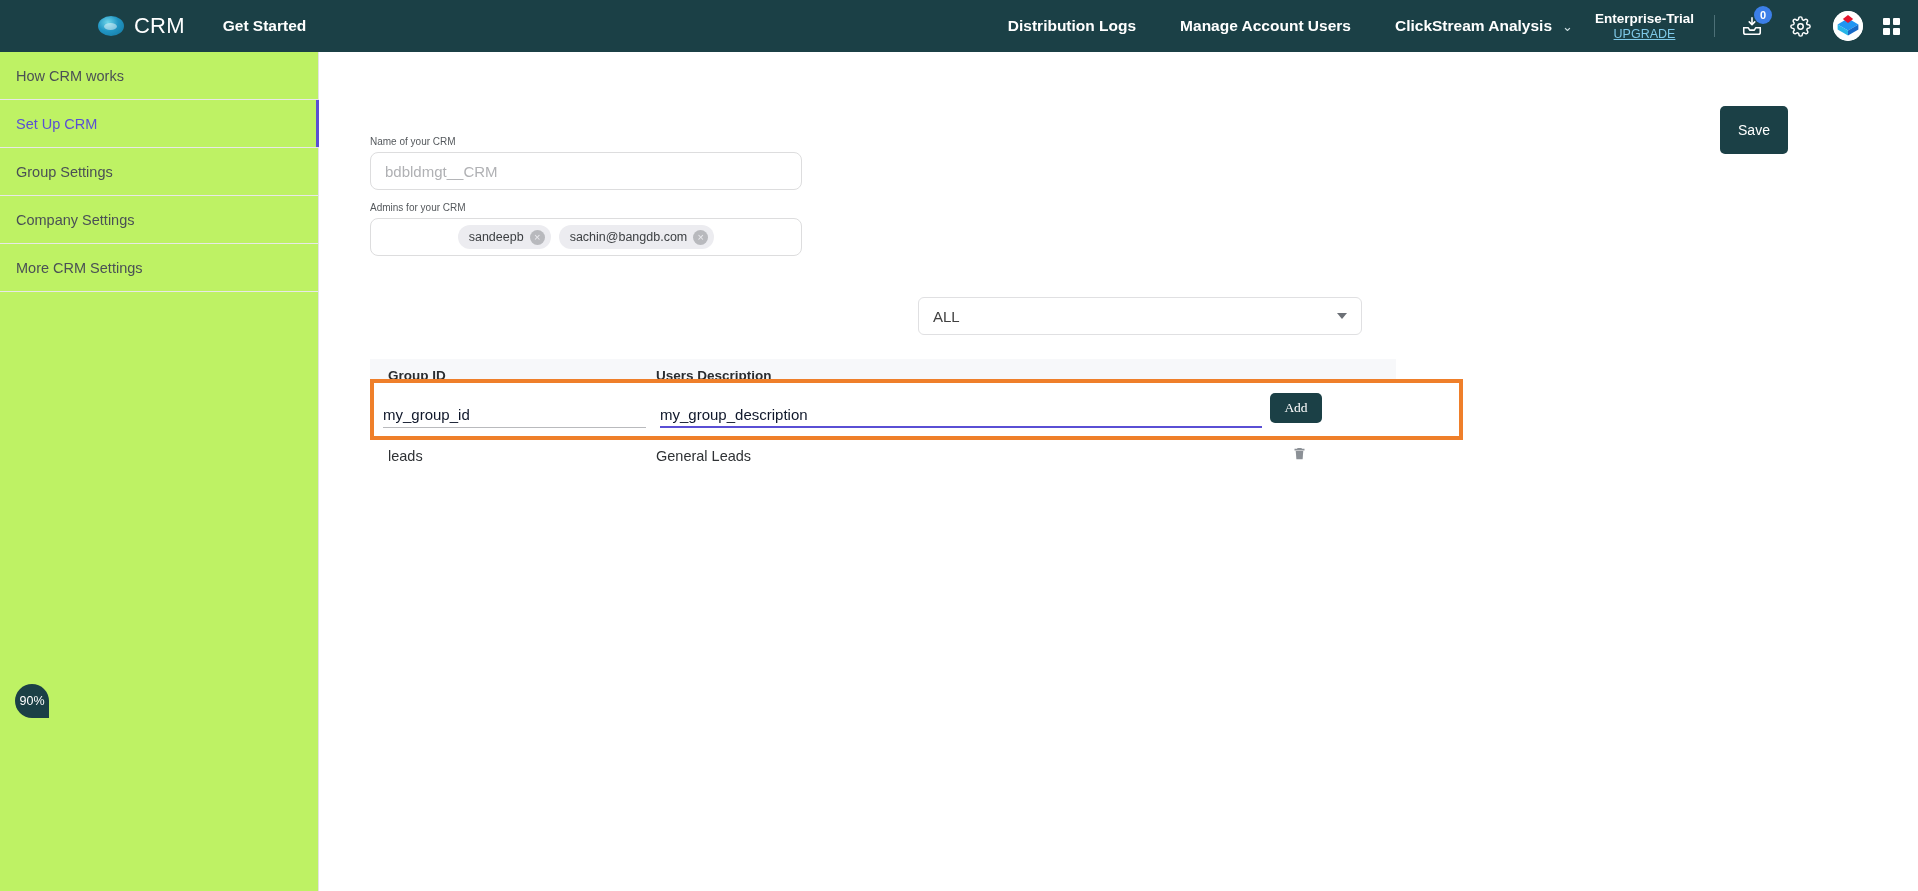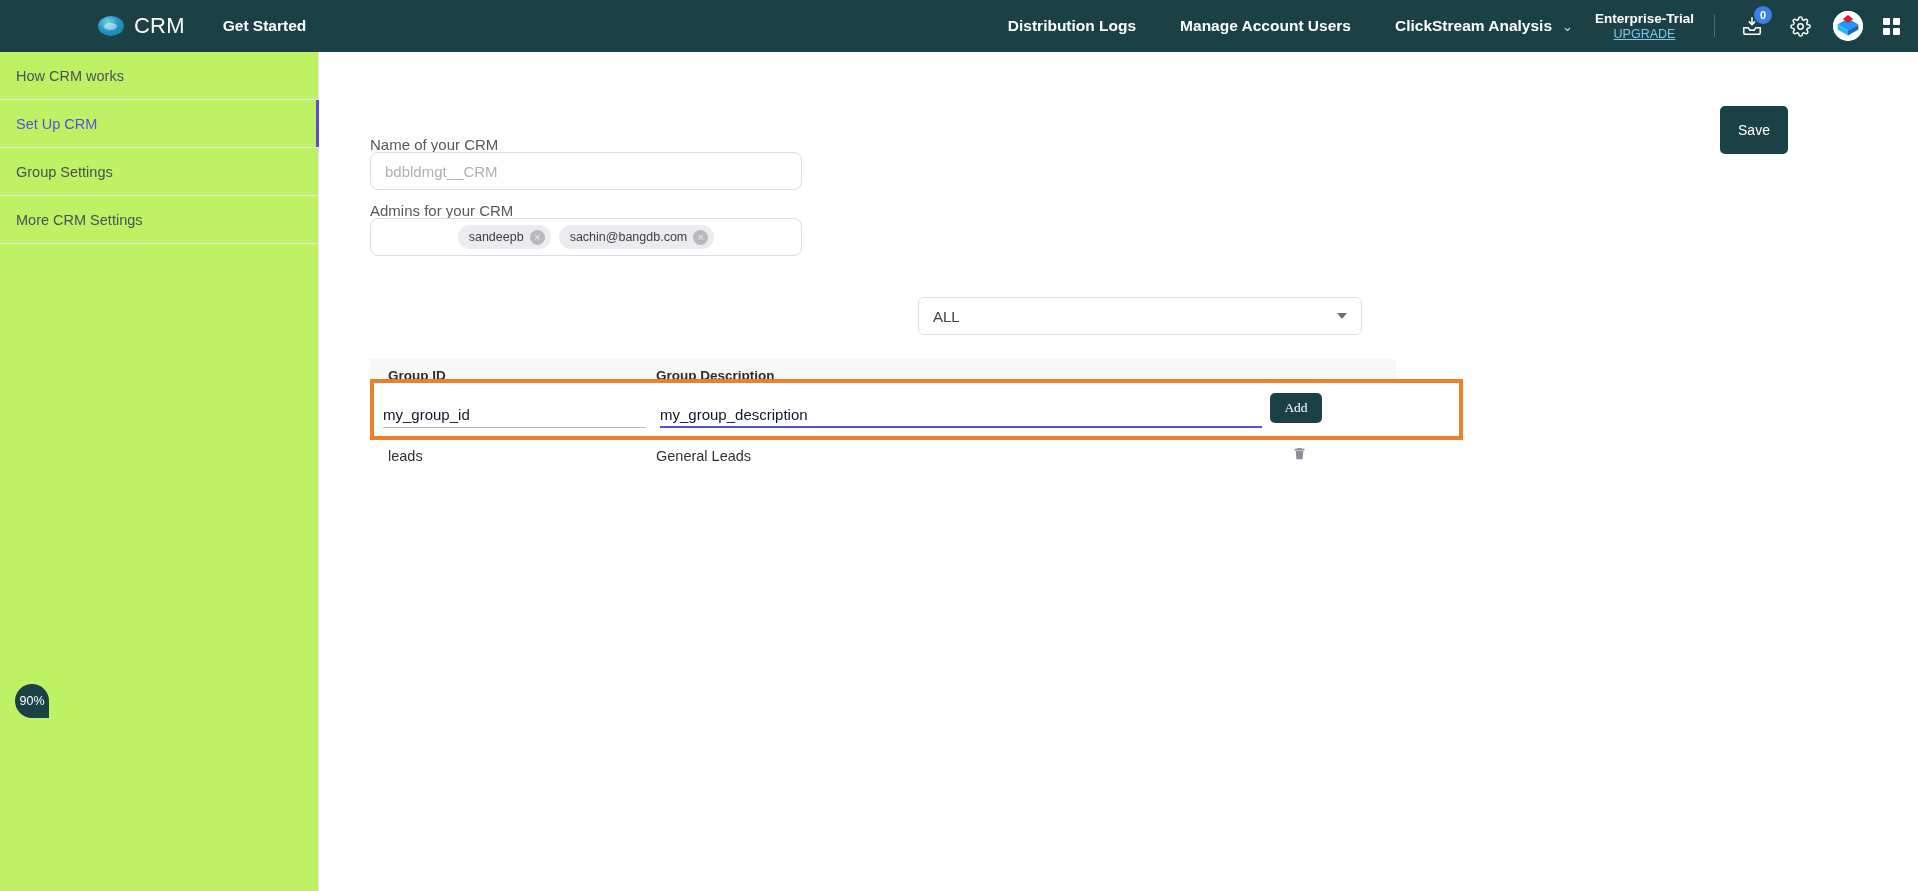--- a/index.html
+++ b/index.html
@@ -197,21 +197,21 @@
     color: #fff;
     border: none;
     border-radius: 5px;
     font-size: 14px;
     font-family: "Liberation Sans", sans-serif;
     cursor: pointer;
   }
 
   .field-label {
     position: absolute;
-    font-size: 15px;
+    font-size: 10px;
     color: #55595d;
   }
   .text-input {
     position: absolute;
     width: 432px; height: 38px;
     border: 1px solid #ddddde;
     border-radius: 8px;
     padding: 0 14px;
     font-size: 15px;
     color: #6d28d9;
@@ -434,20 +434,23 @@
   <div class="side-item">
     <span>How CRM works</span>
   </div>
   <div class="side-item active">
     <span>Set Up CRM</span>
   </div>
   <div class="side-item">
     <span>Group Settings</span>
   </div>
   <div class="side-item">
+    <span>Company Settings</span>
+  </div>
+  <div class="side-item">
     <span>More CRM Settings</span>
   </div>
 </div>
 
 <div class="main">
 
   <button class="save-btn">Save</button>
 
   <span class="field-label" style="top:84px; left:50px;">Name of your CRM</span>
   <input class="text-input" style="top: 100px; left: 50px;" type="text" value="" placeholder="bdbldmgt__CRM">
@@ -466,21 +469,21 @@
 
   <span class="question">How do you want to distribute your Leads to groups?</span>
 
   <div class="select-box">
     <span>ALL</span>
     <span class="select-caret"></span>
   </div>
 
   <div class="table-head">
     <span class="th id">Group ID</span>
-    <span class="th desc">Group Description</span>
+    <span class="th desc">Users Description</span>
   </div>
 
   <div class="input-row">
     <input class="row-input id" type="text" value="my_group_id" style="">
     <input class="row-input desc" type="text" value="my_group_description" style="">
     <button class="add-btn">Add</button>
   </div>
 
   <div class="data-row">
     <span class="td id">leads</span>

